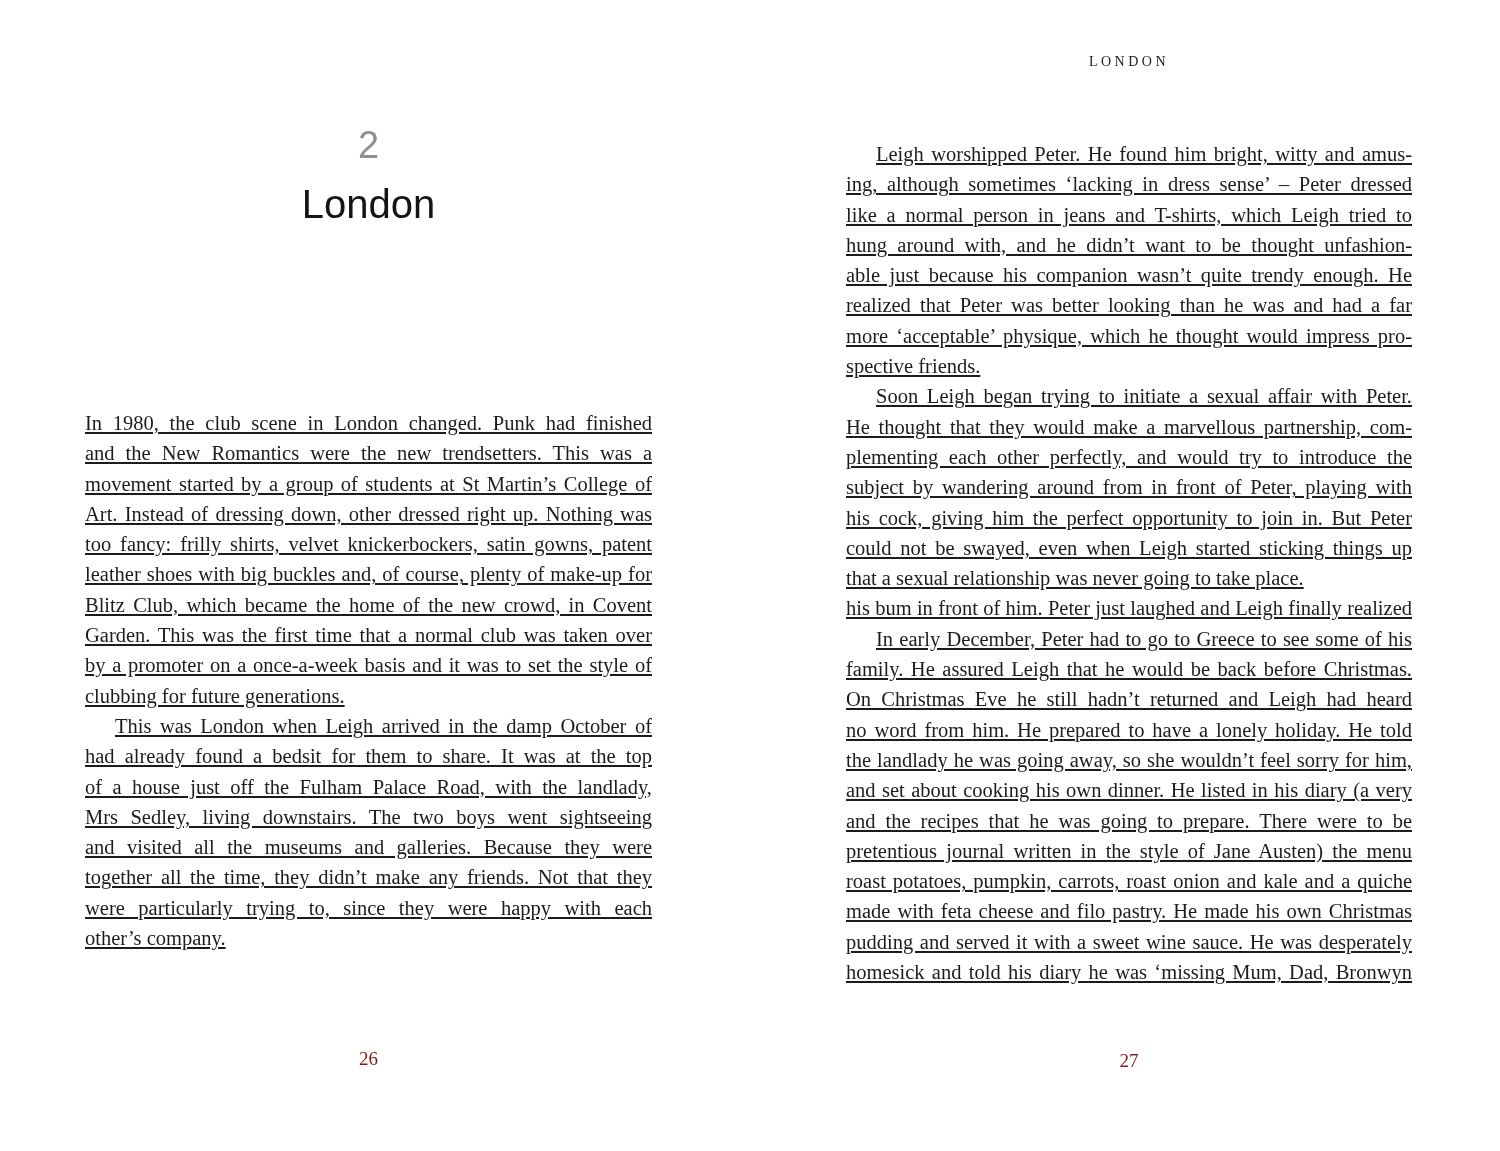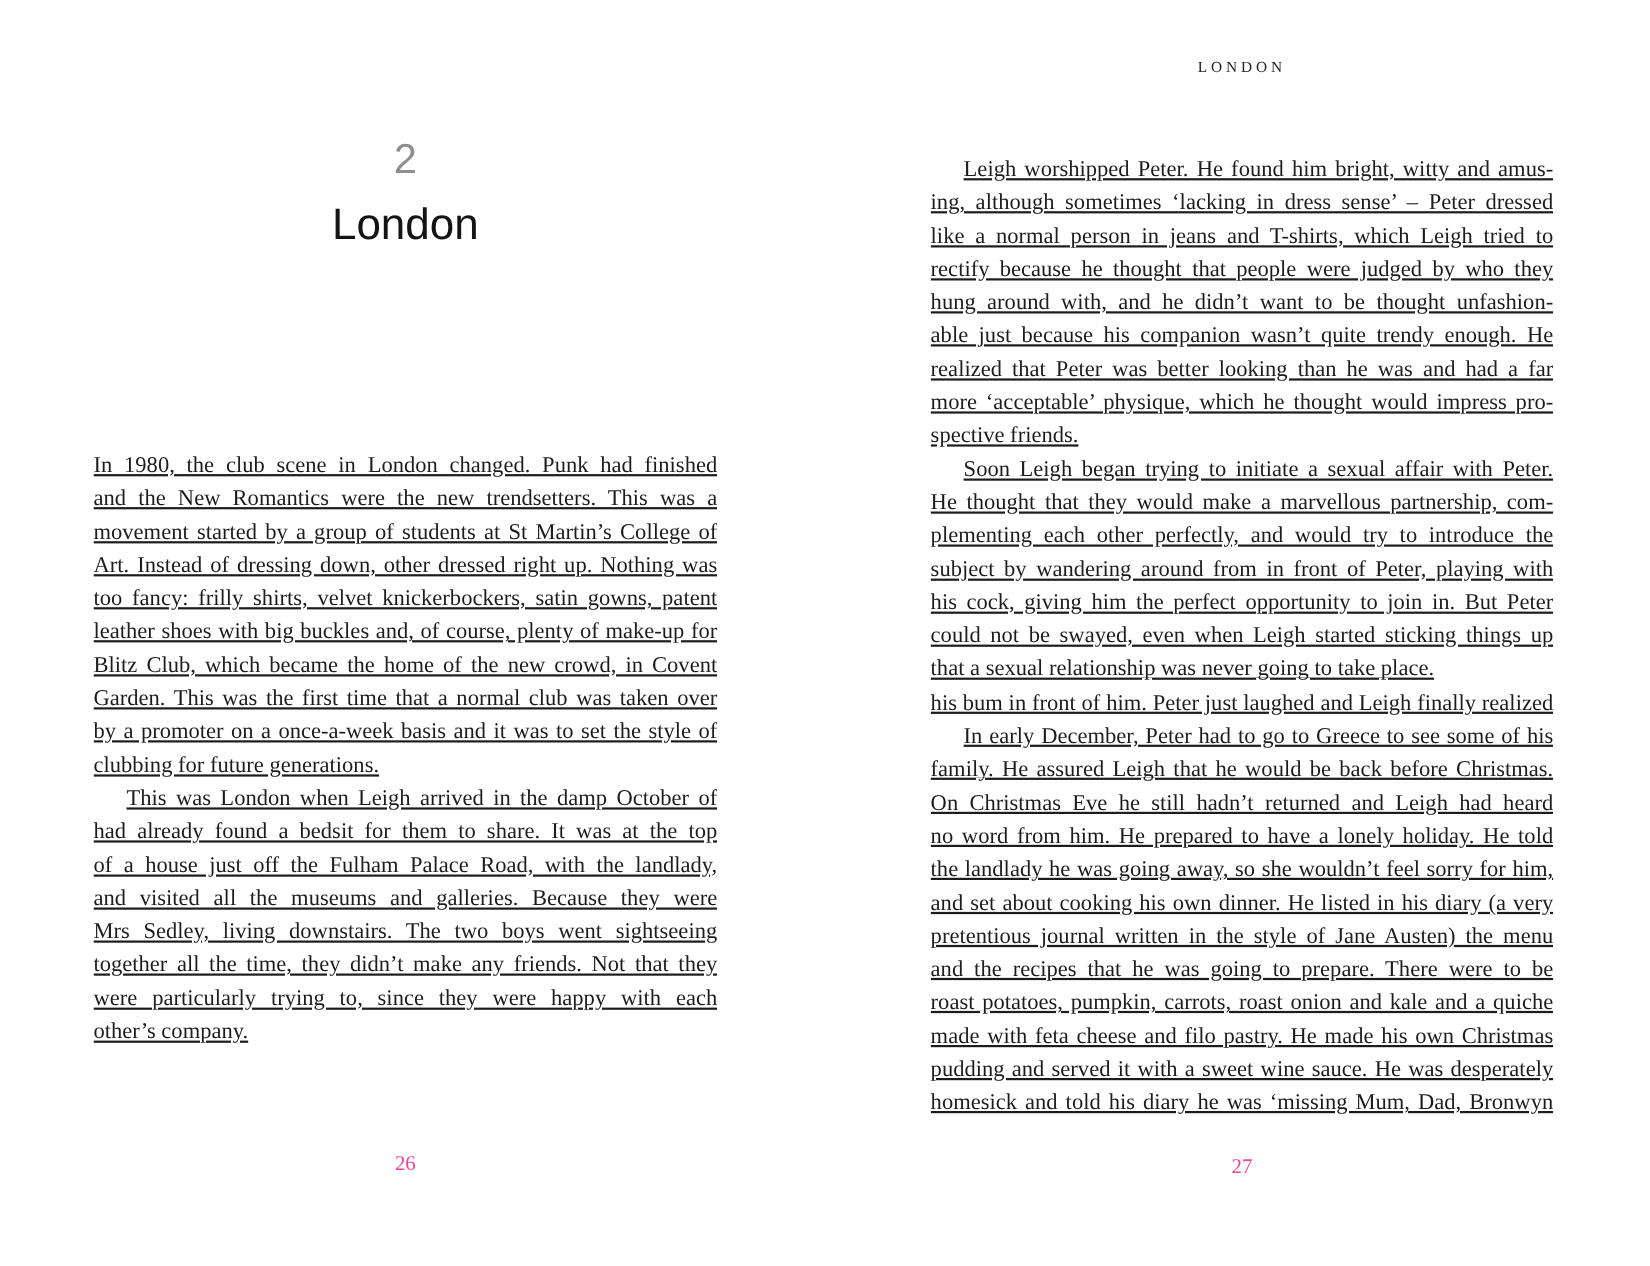--- a/index.html
+++ b/index.html
@@ -81,21 +81,21 @@
     overflow: hidden;
   }
   .line.indent { text-indent: 30px; }
   .line.last   { text-align-last: left; }
 
   .folio {
     position: absolute;
     left: 0; right: 0;
     text-align: center;
     font-size: 19px;
-    color: #ec4899;
+    color: #7f1d1d;
   }
   .folio-left  { top: 1048px; }
   .folio-right { top: 1050px; }
 </style>
 </head>
 <body>
 
 <div class="spread">
 
   <div class="page page-left">
@@ -112,40 +112,39 @@
             <div class="line">leather shoes with big buckles and, of course, plenty of make-up for</div>
             <div class="line">Blitz Club, which became the home of the new crowd, in Covent</div>
             <div class="line">Garden. This was the first time that a normal club was taken over</div>
             <div class="line">by a promoter on a once-a-week basis and it was to set the style of</div>
             <div class="line last">clubbing for future generations.</div>
           </div>
           <div class="para">
             <div class="line indent">This was London when Leigh arrived in the damp October of</div>
             <div class="line">had already found a bedsit for them to share. It was at the top</div>
             <div class="line">of a house just off the Fulham Palace Road, with the landlady,</div>
+            <div class="line">Mrs Sedley, living downstairs. The two boys went sightseeing</div>
             <div class="line">and visited all the museums and galleries. Because they were</div>
-            <div class="line">Mrs Sedley, living downstairs. The two boys went sightseeing</div>
             <div class="line">together all the time, they didn’t make any friends. Not that they</div>
             <div class="line">were particularly trying to, since they were happy with each</div>
             <div class="line last">other’s company.</div>
           </div>
         </div>
       <div class="folio folio-left">26</div>
     </div>
   </div>
 
   <div class="page page-right">
     <div class="text-block right-block" style="top:0; height:1151px;">
       <div class="running-header">LONDON</div>
       <div class="body-copy right-body" id="right-paragraphs">
           <div class="para">
             <div class="line indent">Leigh worshipped Peter. He found him bright, witty and amus-</div>
             <div class="line">ing, although sometimes ‘lacking in dress sense’ – Peter dressed</div>
             <div class="line">like a normal person in jeans and T-shirts, which Leigh tried to</div>
-            <div class="line">rectify because he thought that people were judged by who they</div>
             <div class="line">hung around with, and he didn’t want to be thought unfashion-</div>
             <div class="line">able just because his companion wasn’t quite trendy enough. He</div>
             <div class="line">realized that Peter was better looking than he was and had a far</div>
             <div class="line">more ‘acceptable’ physique, which he thought would impress pro-</div>
             <div class="line last">spective friends.</div>
           </div>
           <div class="para">
             <div class="line indent">Soon Leigh began trying to initiate a sexual affair with Peter.</div>
             <div class="line">He thought that they would make a marvellous partnership, com-</div>
             <div class="line">plementing each other perfectly, and would try to introduce the</div>
@@ -155,22 +154,22 @@
             <div class="line last">that a sexual relationship was never going to take place.</div>
             <div class="line">his bum in front of him. Peter just laughed and Leigh finally realized</div>
           </div>
           <div class="para">
             <div class="line indent">In early December, Peter had to go to Greece to see some of his</div>
             <div class="line">family. He assured Leigh that he would be back before Christmas.</div>
             <div class="line">On Christmas Eve he still hadn’t returned and Leigh had heard</div>
             <div class="line">no word from him. He prepared to have a lonely holiday. He told</div>
             <div class="line">the landlady he was going away, so she wouldn’t feel sorry for him,</div>
             <div class="line">and set about cooking his own dinner. He listed in his diary (a very</div>
+            <div class="line">and the recipes that he was going to prepare. There were to be</div>
             <div class="line">pretentious journal written in the style of Jane Austen) the menu</div>
-            <div class="line">and the recipes that he was going to prepare. There were to be</div>
             <div class="line">roast potatoes, pumpkin, carrots, roast onion and kale and a quiche</div>
             <div class="line">made with feta cheese and filo pastry. He made his own Christmas</div>
             <div class="line">pudding and served it with a sweet wine sauce. He was desperately</div>
             <div class="line">homesick and told his diary he was ‘missing Mum, Dad, Bronwyn</div>
           </div>
         </div>
       <div class="folio folio-right">27</div>
     </div>
   </div>
 

